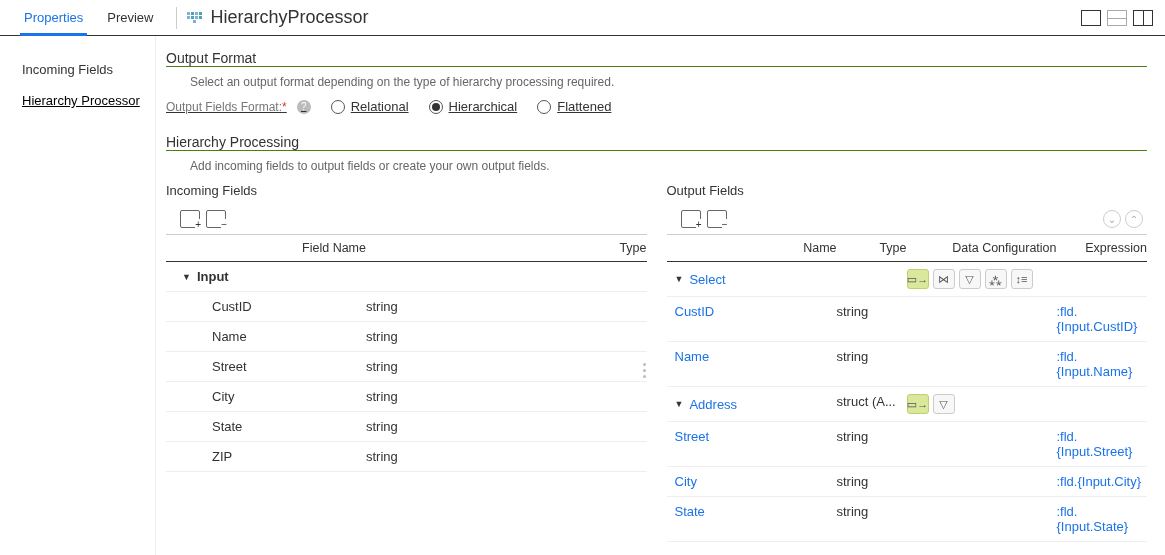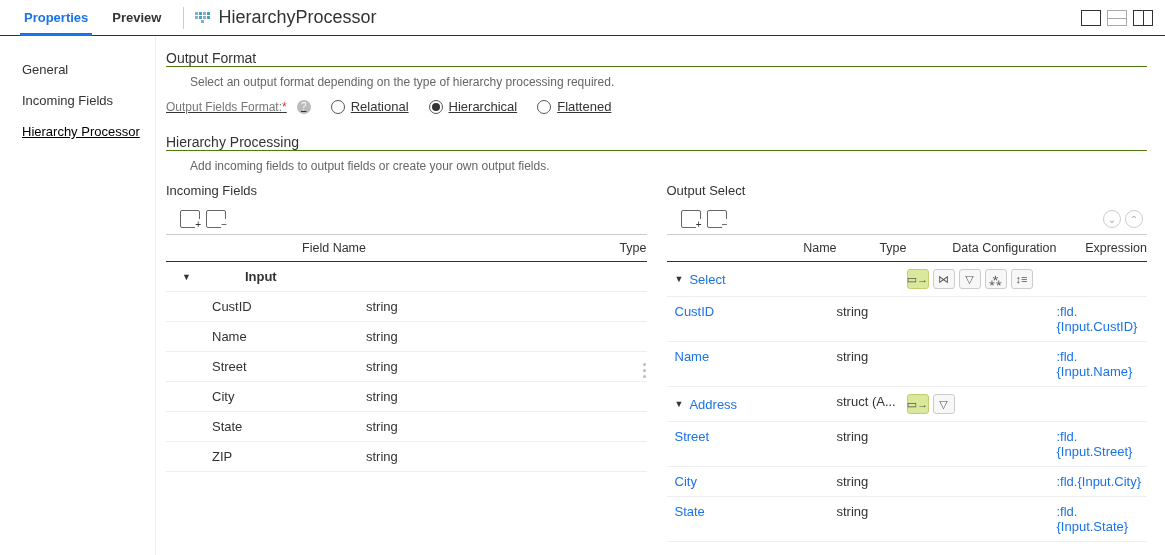--- a/index.html
+++ b/index.html
@@ -1,19 +1,19 @@
 <!DOCTYPE html>
 <html><head>
 <meta charset="utf-8">
 <style>
 * { box-sizing: border-box; margin: 0; padding: 0; }
 body { font-family: "Segoe UI", Arial, sans-serif; font-size: 13px; color: #333; background: #fff; width: 1165px; }
 
 .header { display: flex; align-items: center; height: 36px; border-bottom: 1px solid #333; padding: 0 12px; }
-.tabs { display: flex; align-items: center; height: 100%; font-weight: bold; }
+.tabs { display: flex; align-items: center; height: 100%; }
 .tab { padding: 0 12px; height: 100%; display: flex; align-items: center; cursor: pointer; position: relative; }
 .tab.active { color: #1a73e8; }
 .tab.active::after { content: ""; position: absolute; left: 8px; right: 8px; bottom: -1px; height: 3px; background: #1a73e8; }
 .sep { width: 1px; height: 22px; background: #ccc; margin: 0 10px; }
 .proc-icon { width: 16px; height: 16px; margin-right: 8px; display: flex; flex-wrap: wrap; align-content: center; justify-content: center; gap: 1px; }
 .proc-icon span { width: 3px; height: 3px; background: #4aa; }
 .proc-icon span:nth-child(odd){ background:#8ad; }
 .proc-title { font-size: 18px; }
 .header-right { margin-left: auto; display: flex; gap: 6px; }
 .layout-btn { width: 20px; height: 16px; border: 1.5px solid #333; cursor: pointer; position: relative; }
@@ -47,21 +47,21 @@
 .toolbar-right { margin-left:auto; display:flex; gap:4px; margin-right:4px; }
 
 .table-head { display:flex; border-bottom: 1.5px solid #333; border-top: 1px solid #ccc; padding: 6px 0; font-size: 12.5px; text-align: right; }
 .in-c1 { width: 200px; padding-left: 16px; }
 .in-c2 { flex:1; }
 .row { display:flex; padding: 7px 0; border-bottom: 1px solid #eee; font-size: 13px; }
 .indent-1 { padding-left: 16px; display:flex; align-items:center; gap:6px; }
 .indent-2 { padding-left: 46px; }
 .indent-3 { padding-left: 64px; }
 .caret { font-size: 9px; }
-.bold { font-weight: bold; margin-left: 48px; }
+.bold { font-weight: bold; }
 
 .out-c1 { width: 170px; padding-left: 8px; }
 .out-c2 { width: 70px; }
 .out-c3 { width: 150px; }
 .out-c4 { flex:1; }
 .link { color: #1a73e8; cursor:pointer; }
 .icons-row { display:flex; gap:4px; }
 .icon-box { width: 22px; height: 20px; border: 1px solid #ccc; border-radius: 3px; display:flex; align-items:center; justify-content:center; cursor:pointer; font-size:11px; color:#555; background:#f7f7f7; }
 .icon-box.hl { background: #d9e89a; border-color:#c0d070; }
 
@@ -91,21 +91,20 @@
   <div class="proc-title">HierarchyProcessor</div>
   <div class="header-right">
     <div class="layout-btn"></div>
     <div class="layout-btn split" style="border-color:#aaa"></div>
     <div class="layout-btn dual"></div>
   </div>
 </div>
 
 <div class="body">
   <div class="sidebar">
-    <div class="side-item">General</div>
     <div class="side-item">Incoming Fields</div>
     <div class="side-item active">Hierarchy Processor</div>
   </div>
 
   <div class="main">
     <div class="section-title">Output Format</div>
     <div class="section-sub">Select an output format depending on the type of hierarchy processing required.</div>
     <div class="format-row">
       <span class="format-label">
         <span>Output Fields Format:</span><span class="req">*</span>
@@ -174,21 +173,21 @@
           </div>
       </div>
 
       <div class="drag-dots">
           <span></span>
           <span></span>
           <span></span>
         </div>
 
       <div class="col">
-        <div class="col-title">Output Select</div>
+        <div class="col-title">Output Fields</div>
         <div class="col-toolbar">
           <div class="tb-btn add"></div>
           <div class="tb-btn sub"></div>
           <div class="toolbar-right">
             <div class="circ-btn">⌄</div>
             <div class="circ-btn">⌃</div>
           </div>
         </div>
         <div class="table-head">
           <div class="out-c1">Name</div>

